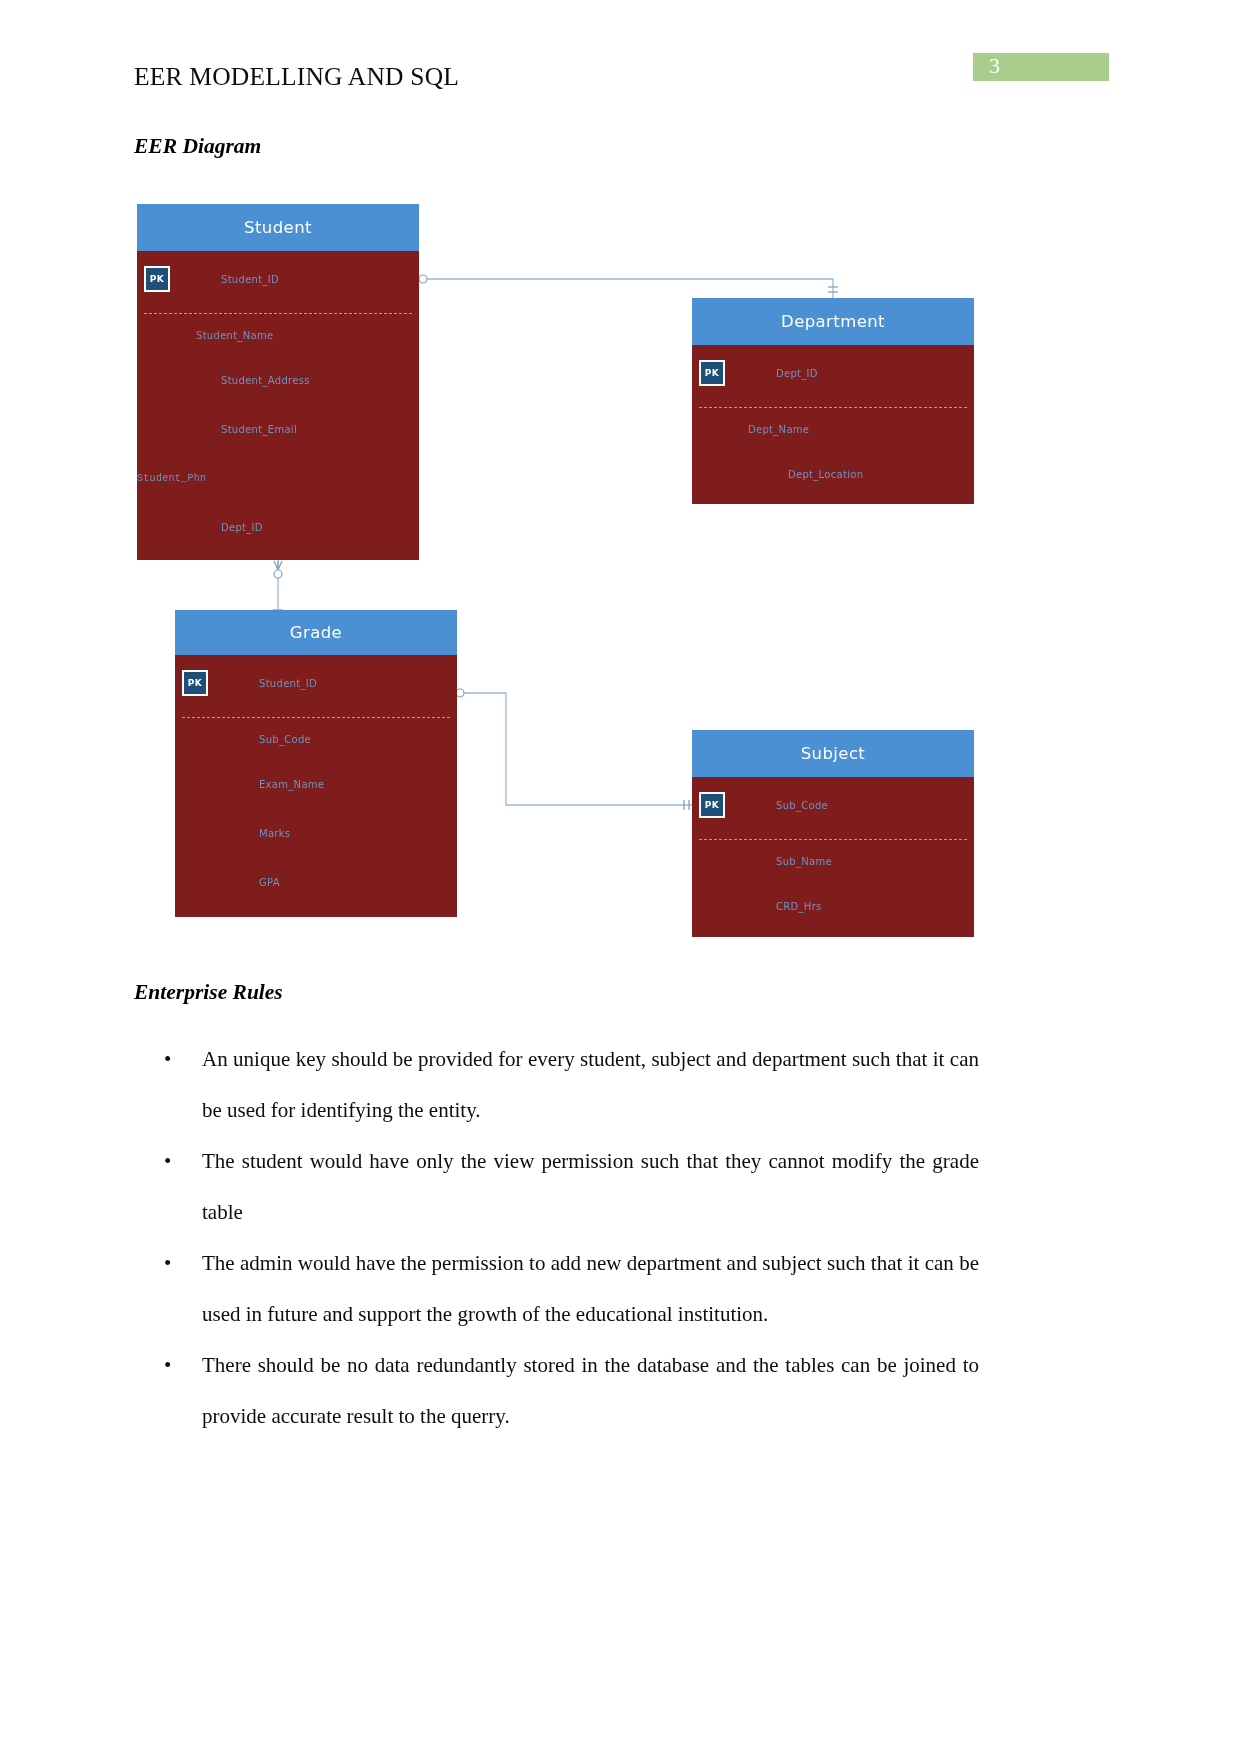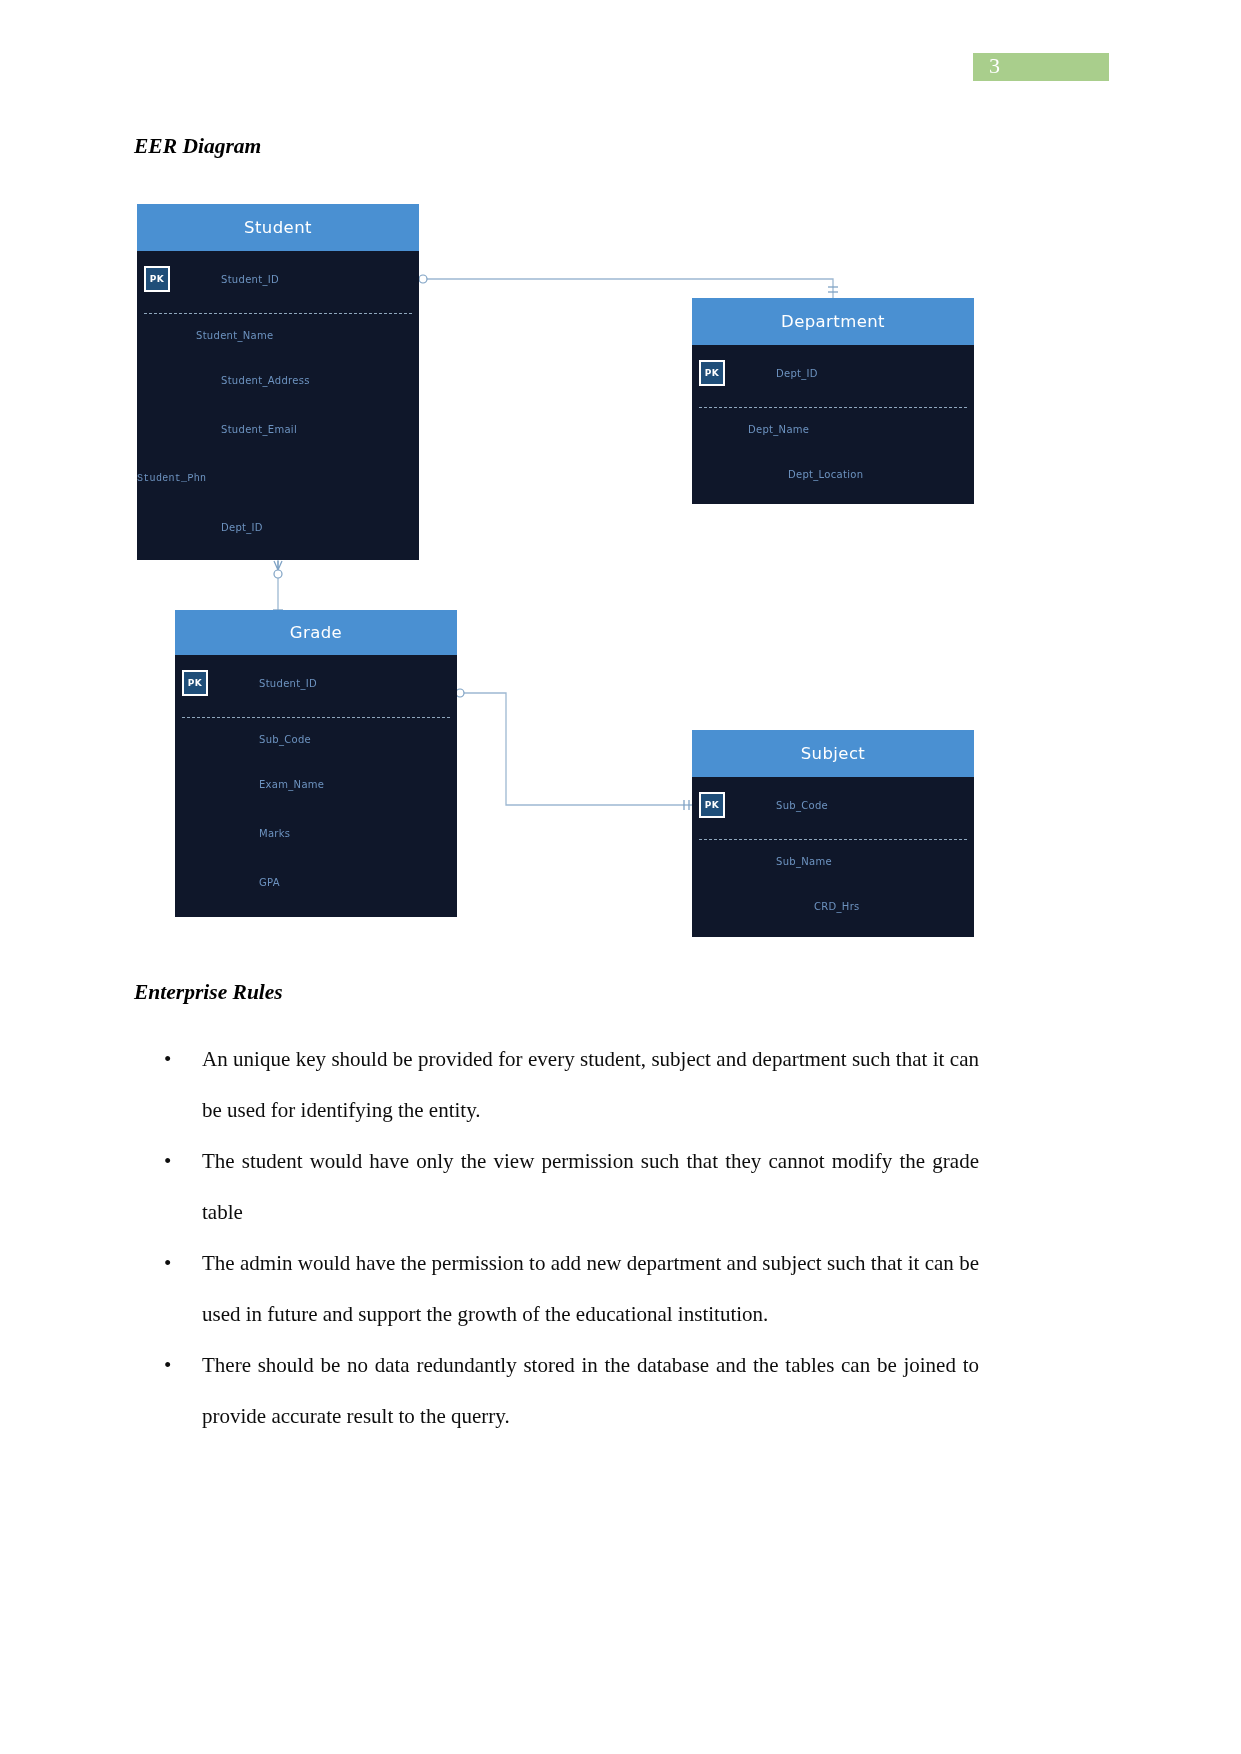--- a/index.html
+++ b/index.html
@@ -74,21 +74,21 @@
     position: absolute;
     left: 0; top: 0;
     width: 1241px;
     height: 790px;
     pointer-events: none;
   }
 
   
   .er-table {
     position: absolute;
-    background: #0f172a;
+    background: #7f1d1d;
     box-sizing: border-box;
   }
   .er-header {
     background: #4a90d2;
     color: #ffffff;
     font-family: "DejaVu Sans", sans-serif;
     font-size: 16.5px;
     text-align: center;
     box-sizing: border-box;
     display: flex;
@@ -156,20 +156,21 @@
     left: 30px;
     top: 0;
     font-size: 21px;
     line-height: 51px;
   }
 </style>
 </head>
 <body>
 
 <div id="doc-header">
+  <div id="header-title">EER MODELLING AND SQL</div>
   <div id="page-number-badge">
     <span id="page-number-text">3</span>
   </div>
 </div>
 
 <div class="section-heading" id="heading-eer-diagram">EER Diagram</div>
 
 <div id="eer-diagram">
 
   <svg id="eer-connectors" viewBox="0 0 1241 790" xmlns="http://www.w3.org/2000/svg">
@@ -283,21 +284,21 @@
     <div class="er-header" style="height:47px;">Subject</div>
     <div class="er-body" style="height:160px;">
       <div class="pk-badge" style="left:7px; top:15px;">PK</div>
       <div class="pk-divider" style="left:7px; top:62px; width:268px;"></div>
       <div class="er-field" style="height:56px; padding-left:84px;">
         <span class="field-label">Sub_Code</span>
       </div>
       <div class="er-field" style="height:49px; padding-left:84px; padding-top:8px;">
         <span class="field-label">Sub_Name</span>
       </div>
-      <div class="er-field" style="height:49px; padding-left:84px;margin-left:38px;">
+      <div class="er-field" style="height:49px; padding-left:84px;">
         <span class="field-label">CRD_Hrs</span>
       </div>
     </div>
   </div>
 
 </div>
 
 <div class="section-heading" id="heading-enterprise-rules">Enterprise Rules</div>
 
 <div id="enterprise-rules-list">

